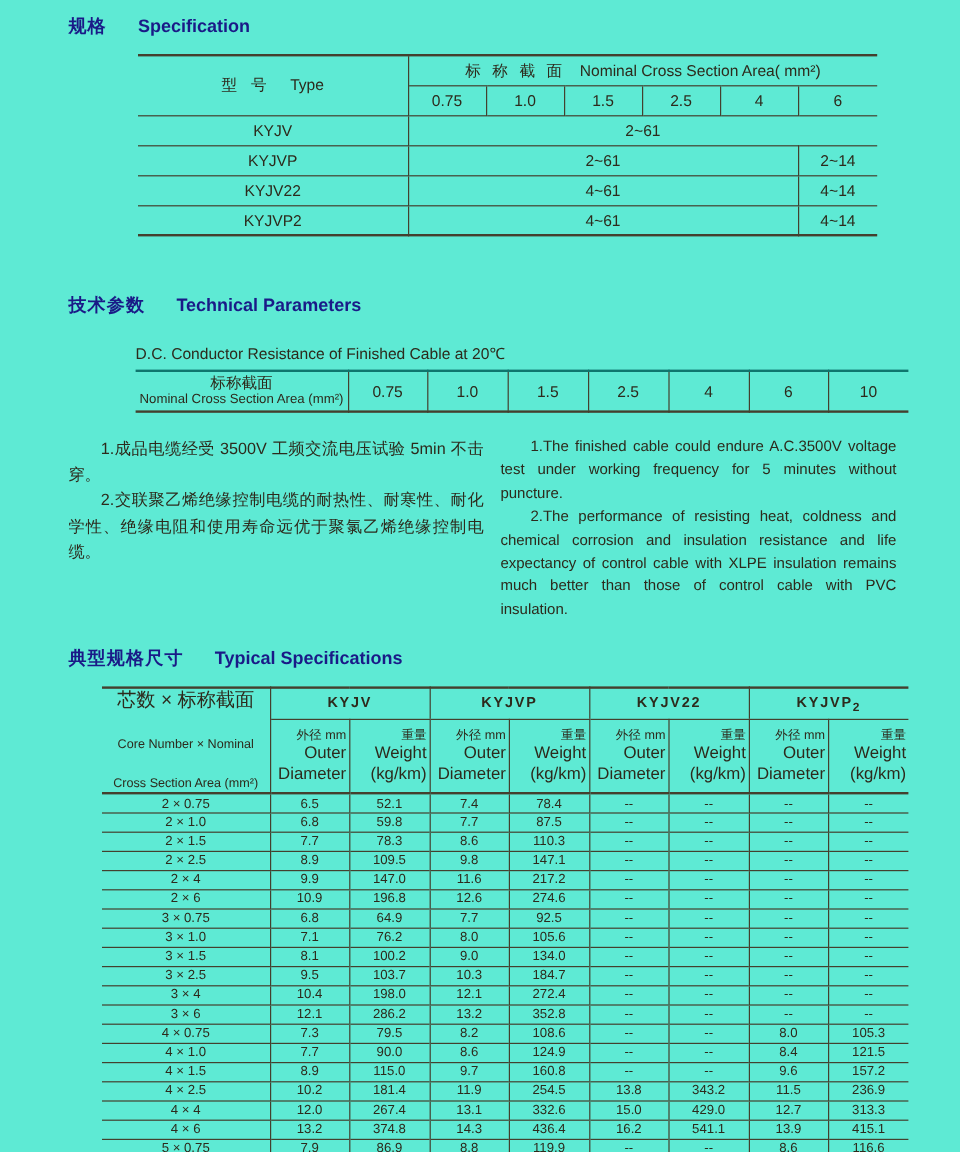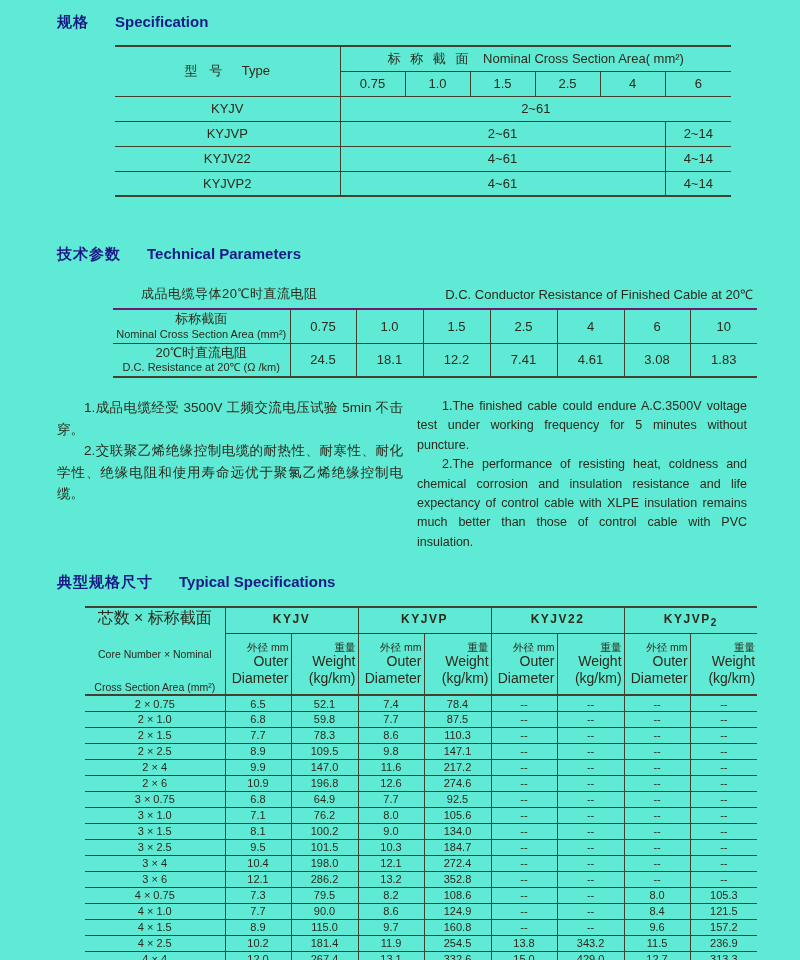--- a/index.html
+++ b/index.html
@@ -34,21 +34,21 @@
   .spec-table .area-h { border-top:none; }
   .spec-table .area-h .zh { letter-spacing:3px; margin-right:8px; }
   .spec-table .sizes td + td { border-left:1px solid #44402e; }
   .spec-table .type-cell { border-right:1px solid #44402e; }
   .spec-table .range-mid { border-right:1px solid #44402e; }
 
   
   .tech-caption { width:644px; margin:21px 0 5px 113px; display:flex; justify-content:space-between; font-size:13px; }
   .tech-caption .zh { padding-left:28px; letter-spacing:0.5px; }
   .tech-caption .en { padding-right:4px; }
-  .tech-table { margin:0 0 0 113px; width:644px; border-top:2px solid #701a75; border-bottom:2px solid #44402e; font-size:13px; }
+  .tech-table { margin:0 0 0 113px; width:644px; border-top:2px solid #0f766e; border-bottom:2px solid #44402e; font-size:13px; }
   .tech-table td { height:34px; }
   .tech-table td + td { border-left:1px solid #44402e; }
   .tech-table tr + tr td { border-top:1px solid #44402e; }
   .tech-table .lbl .zh { display:block; font-size:13px; line-height:1.25; }
   .tech-table .lbl .en { display:block; font-size:11px; line-height:1.25; }
 
   
   .notes { display:flex; margin:19px 0 0 57px; width:690px; }
   .notes .col-zh { width:346px; font-size:13.5px; line-height:1.6; }
   .notes .col-en { width:330px; margin-left:14px; font-size:12.5px; line-height:1.55; }
@@ -129,21 +129,20 @@
     </tr>
   </tbody>
     </table>
 
   <h2 class="heading h2">
     <span class="zh">技术参数</span>
     <span class="en">Technical Parameters</span>
   </h2>
 
   <div class="tech-caption">
-    <span class="zh">成品电缆导体20℃时直流电阻</span>
     <span class="en">D.C. Conductor Resistance of Finished Cable at 20℃</span>
   </div>
 
   <table class="tech-table">
     <colgroup>
       <col style="width:177px">
         <col style="width:66px">
         <col style="width:67px">
         <col style="width:67px">
       <col style="width:67px">
@@ -157,33 +156,20 @@
         <span class="zh">标称截面</span>
         <span class="en">Nominal Cross Section Area (mm²)</span>
       </td>
       <td>0.75</td>
       <td>1.0</td>
       <td>1.5</td>
       <td>2.5</td>
       <td>4</td>
       <td>6</td>
       <td>10</td>
-    </tr>
-    <tr>
-      <td class="lbl">
-        <span class="zh">20℃时直流电阻</span>
-        <span class="en">D.C. Resistance at 20℃ (Ω /km)</span>
-      </td>
-      <td>24.5</td>
-      <td>18.1</td>
-      <td>12.2</td>
-      <td>7.41</td>
-      <td>4.61</td>
-      <td>3.08</td>
-      <td>1.83</td>
     </tr>
   </tbody>
     </table>
 
   <div class="notes">
     <div class="col-zh">
       <p>1.成品电缆经受 3500V 工频交流电压试验 5min 不击穿。</p>
       <p>2.交联聚乙烯绝缘控制电缆的耐热性、耐寒性、耐化学性、绝缘电阻和使用寿命远优于聚氯乙烯绝缘控制电缆。</p>
     </div>
     <div class="col-en">
@@ -352,21 +338,21 @@
           <td>9.0</td>
           <td>134.0</td>
           <td>--</td>
           <td>--</td>
           <td>--</td>
           <td>--</td>
         </tr>
         <tr>
           <td>3 × 2.5</td>
           <td>9.5</td>
-          <td>101.5</td>
+          <td>103.7</td>
           <td>10.3</td>
           <td>184.7</td>
           <td>--</td>
           <td>--</td>
           <td>--</td>
           <td>--</td>
         </tr>
         <tr>
           <td>3 × 4</td>
           <td>10.4</td>

